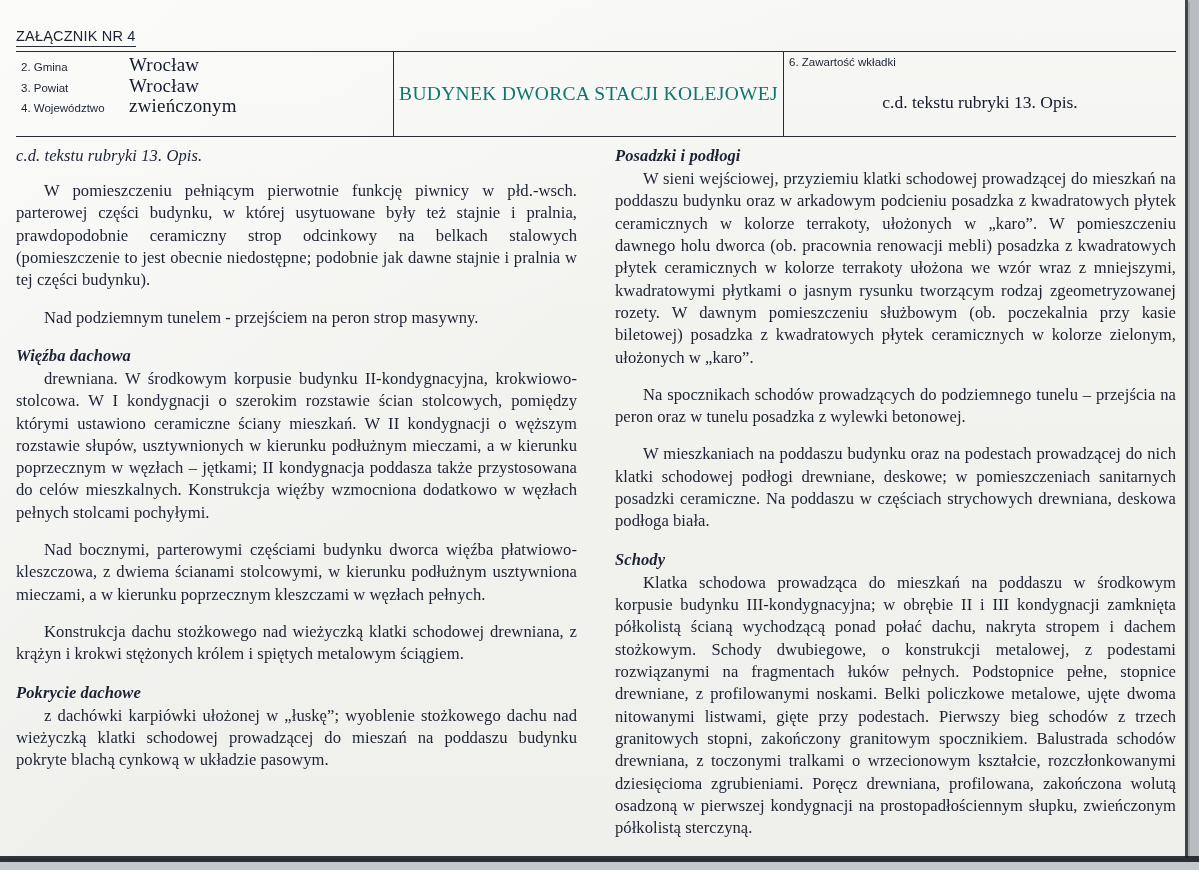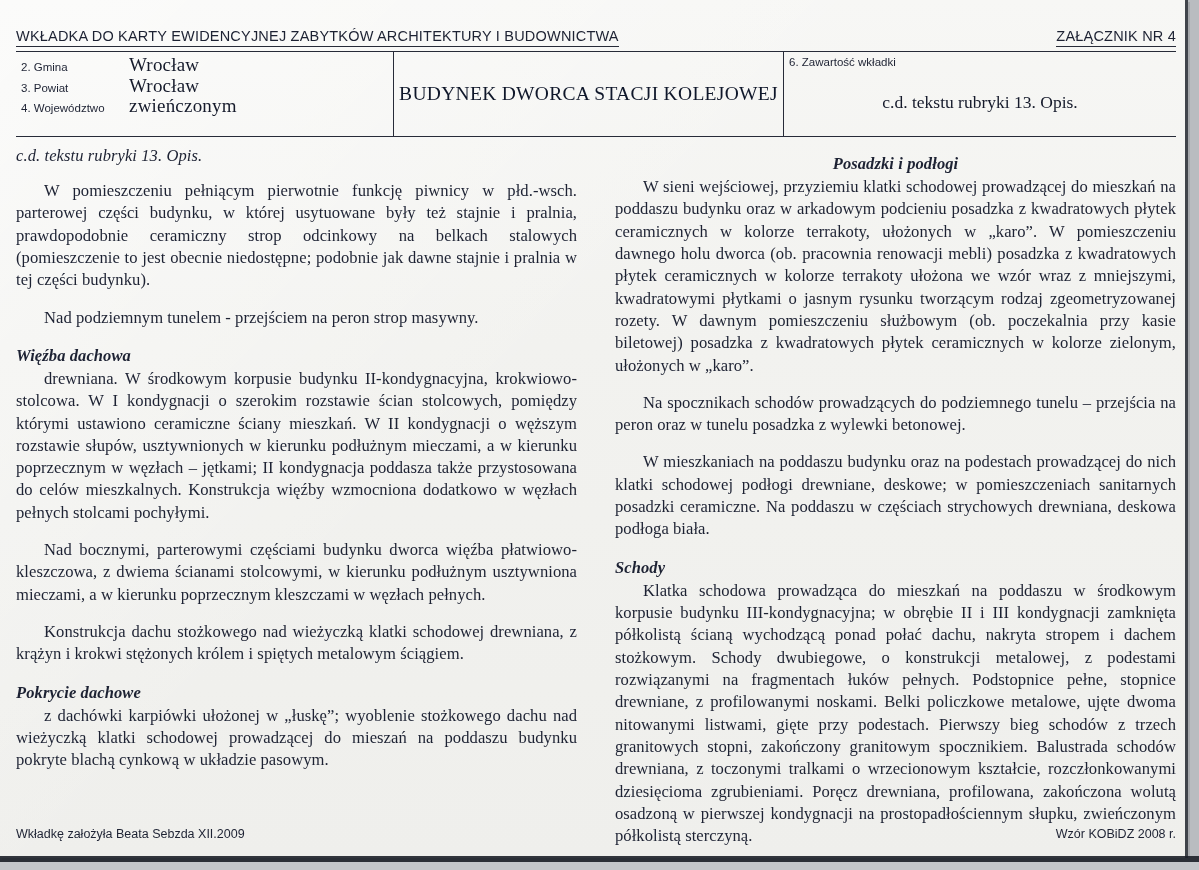--- a/index.html
+++ b/index.html
@@ -134,21 +134,21 @@
   }
 
   .obj-name {
     position: absolute;
     left: 0; right: 0;
     top: 30px;
     text-align: center;
     font-family: "Liberation Serif", serif;
     font-size: 19.5px;
     line-height: 1.28;
-    color: #0f172a;
+    color: #0f766e;
     letter-spacing: .3px;
   }
   .content-note {
     position: absolute;
     left: 0; right: 0;
     top: 40px;
     text-align: center;
     font-family: "Liberation Serif", serif;
     font-size: 17.5px;
     color: #151a2b;
@@ -178,21 +178,21 @@
   }
 
   h3.section {
     font-family: "Liberation Serif", serif;
     font-style: italic;
     font-weight: bold;
     font-size: 16.5px;
     margin: 17px 0 2px 0;
     letter-spacing: .1px;
   }
-  h3.section.first { margin-top: 8px; text-align: center; }
+  h3.section.first { margin-top: 0; }
 
   p.para {
     font-family: "Liberation Serif", serif;
     font-size: 16.6px;
     line-height: 1.345;
     text-align: justify;
     text-justify: inter-word;
     margin: 0;
     text-indent: 28px;
     letter-spacing: .05px;
@@ -214,21 +214,20 @@
     color: #1d2233;
   }
 </style>
 </head>
 <body>
 
 <div class="sheet">
   <div class="sheet-inner"></div>
 
   <div class="top-row">
-    <span class="t-left">WKŁADKA DO KARTY EWIDENCYJNEJ ZABYTKÓW ARCHITEKTURY I BUDOWNICTWA</span>
     <span class="t-right">ZAŁĄCZNIK NR 4</span>
   </div>
 
   <div class="idtable">
 
     <div class="cell c1">
       <div class="fields">
         <div class="field-row">
           <span class="field-num">2. Gmina</span>
           <span class="field-val">Wrocław</span>
@@ -283,22 +282,18 @@
       <p class="para">Na spocznikach schodów prowadzących do podziemnego tunelu – przejścia na peron oraz w tunelu posadzka z wylewki betonowej.</p>
       <p class="para">W mieszkaniach na poddaszu budynku oraz na podestach prowadzącej do nich klatki schodowej podłogi drewniane, deskowe; w pomieszczeniach sanitarnych posadzki ceramiczne. Na poddaszu w częściach strychowych drewniana, deskowa podłoga biała.</p>
 
       <h3 class="section">Schody</h3>
       <p class="para">Klatka schodowa prowadząca do mieszkań na poddaszu w środkowym korpusie budynku III-kondygnacyjna; w obrębie II i III kondygnacji zamknięta półkolistą ścianą wychodzącą ponad połać dachu, nakryta stropem i dachem stożkowym. Schody dwubiegowe, o konstrukcji metalowej, z podestami rozwiązanymi na fragmentach łuków pełnych. Podstopnice pełne, stopnice drewniane, z profilowanymi noskami. Belki policzkowe metalowe, ujęte dwoma nitowanymi listwami, gięte przy podestach. Pierwszy bieg schodów z trzech granitowych stopni, zakończony granitowym spocznikiem. Balustrada schodów drewniana, z toczonymi tralkami o wrzecionowym kształcie, rozczłonkowanymi dziesięcioma zgrubieniami. Poręcz drewniana, profilowana, zakończona wolutą osadzoną w pierwszej kondygnacji na prostopadłościennym słupku, zwieńczonym półkolistą sterczyną.</p>
 
     </div>
 
   </div>
 
-  <div class="footer">
-    <span>Wkładkę założyła Beata Sebzda XII.2009</span>
-    <span>Wzór KOBiDZ 2008 r.</span>
-  </div>
 
 </div>
 
 <div class="edge-right"></div>
 <div class="edge-bottom"></div>
 <div class="edge-below"></div>
 
 </body></html>

